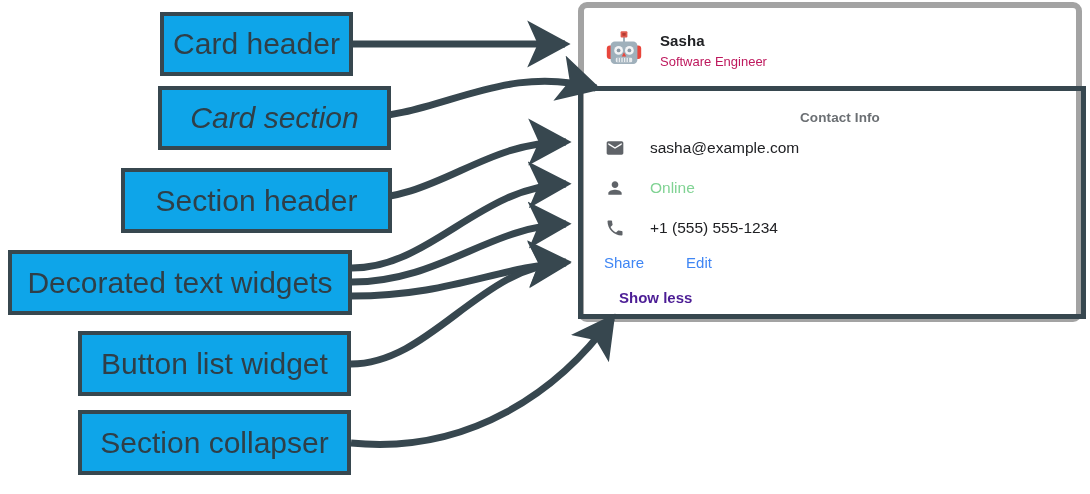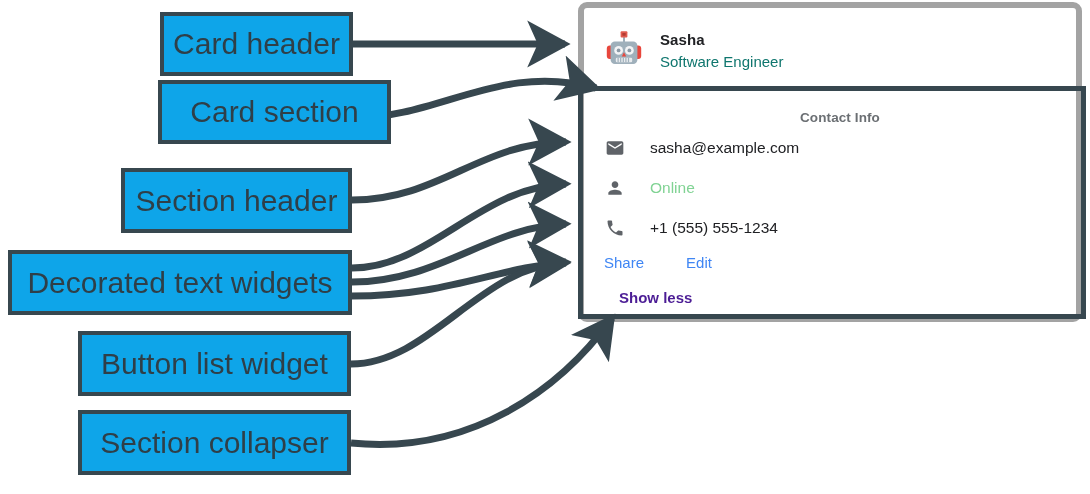--- a/index.html
+++ b/index.html
@@ -90,22 +90,22 @@
     justify-content: center;
     gap: 5px;
   }
   .header-title {
     font-size: 15px;
     font-weight: bold;
     color: #202124;
     letter-spacing: .1px;
   }
   .header-subtitle {
-    font-size: 15px;
-    color: #0f766e;
+    font-size: 13px;
+    color: #be185d;
   }
 
   .card-body {
     padding: 18px 0 0 20px;
   }
   .section-header {
     font-size: 13.5px;
     color: #6b6f73;
     font-weight: bold;
     letter-spacing: .1px;
@@ -270,25 +270,25 @@
       <path d="M351,364 C430,364 480,266 566,262"></path>
 
       <path d="M351,443 C470,455 560,390 612,318"></path>
     </g>
   </svg>
 
   <div class="callout" style="left:160px; top:12px;  width:193px; height:64px;">
     <span>Card header</span>
   </div>
 
-  <div class="callout" style="left:158px; top:80px;  width:233px; height:64px;">
+  <div class="callout" style="left:158px; top:86px;  width:233px; height:64px;font-style:italic;">
     <span>Card section</span>
   </div>
 
-  <div class="callout" style="left:121px; top:168px; width:231px; height:65px;justify-content:center;">
+  <div class="callout" style="left:121px; top:168px; width:271px; height:65px;justify-content:center;">
     <span>Section header</span>
   </div>
 
   <div class="callout" style="left:8px;   top:250px; width:344px; height:65px;">
     <span>Decorated text widgets</span>
   </div>
 
   <div class="callout" style="left:78px;  top:410px; width:273px; height:65px;">
     <span>Section collapser</span>
   </div>

